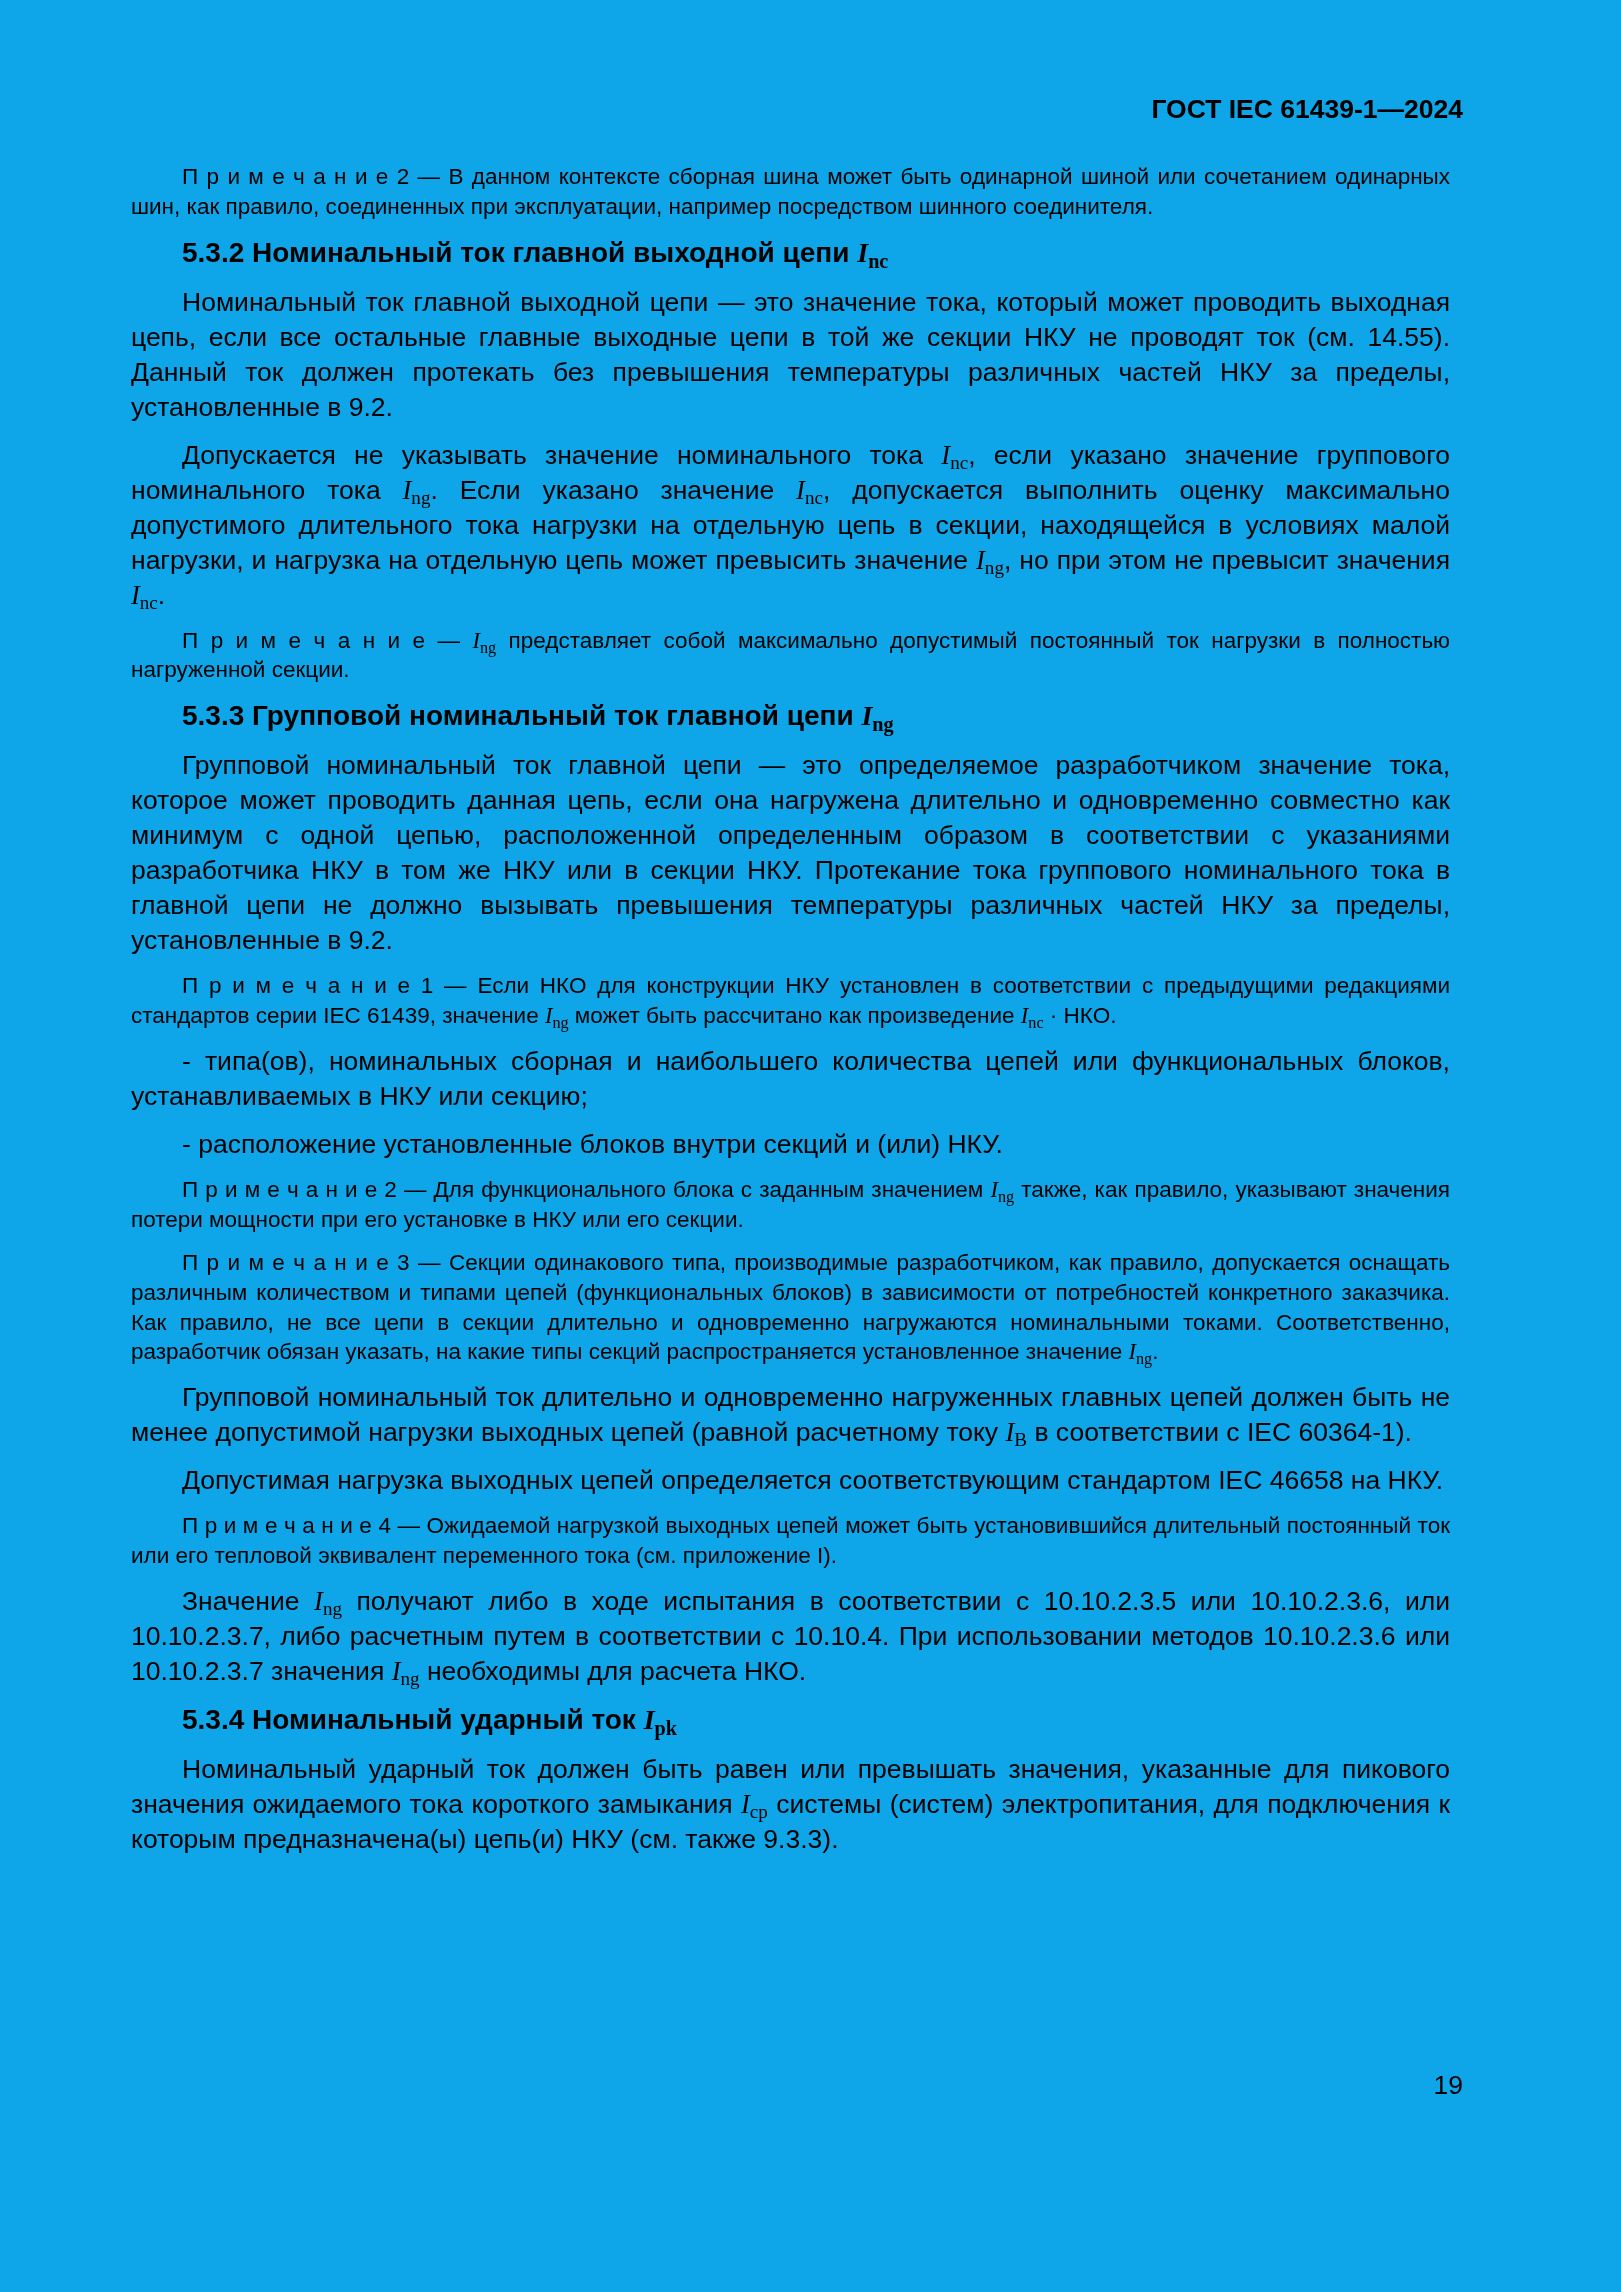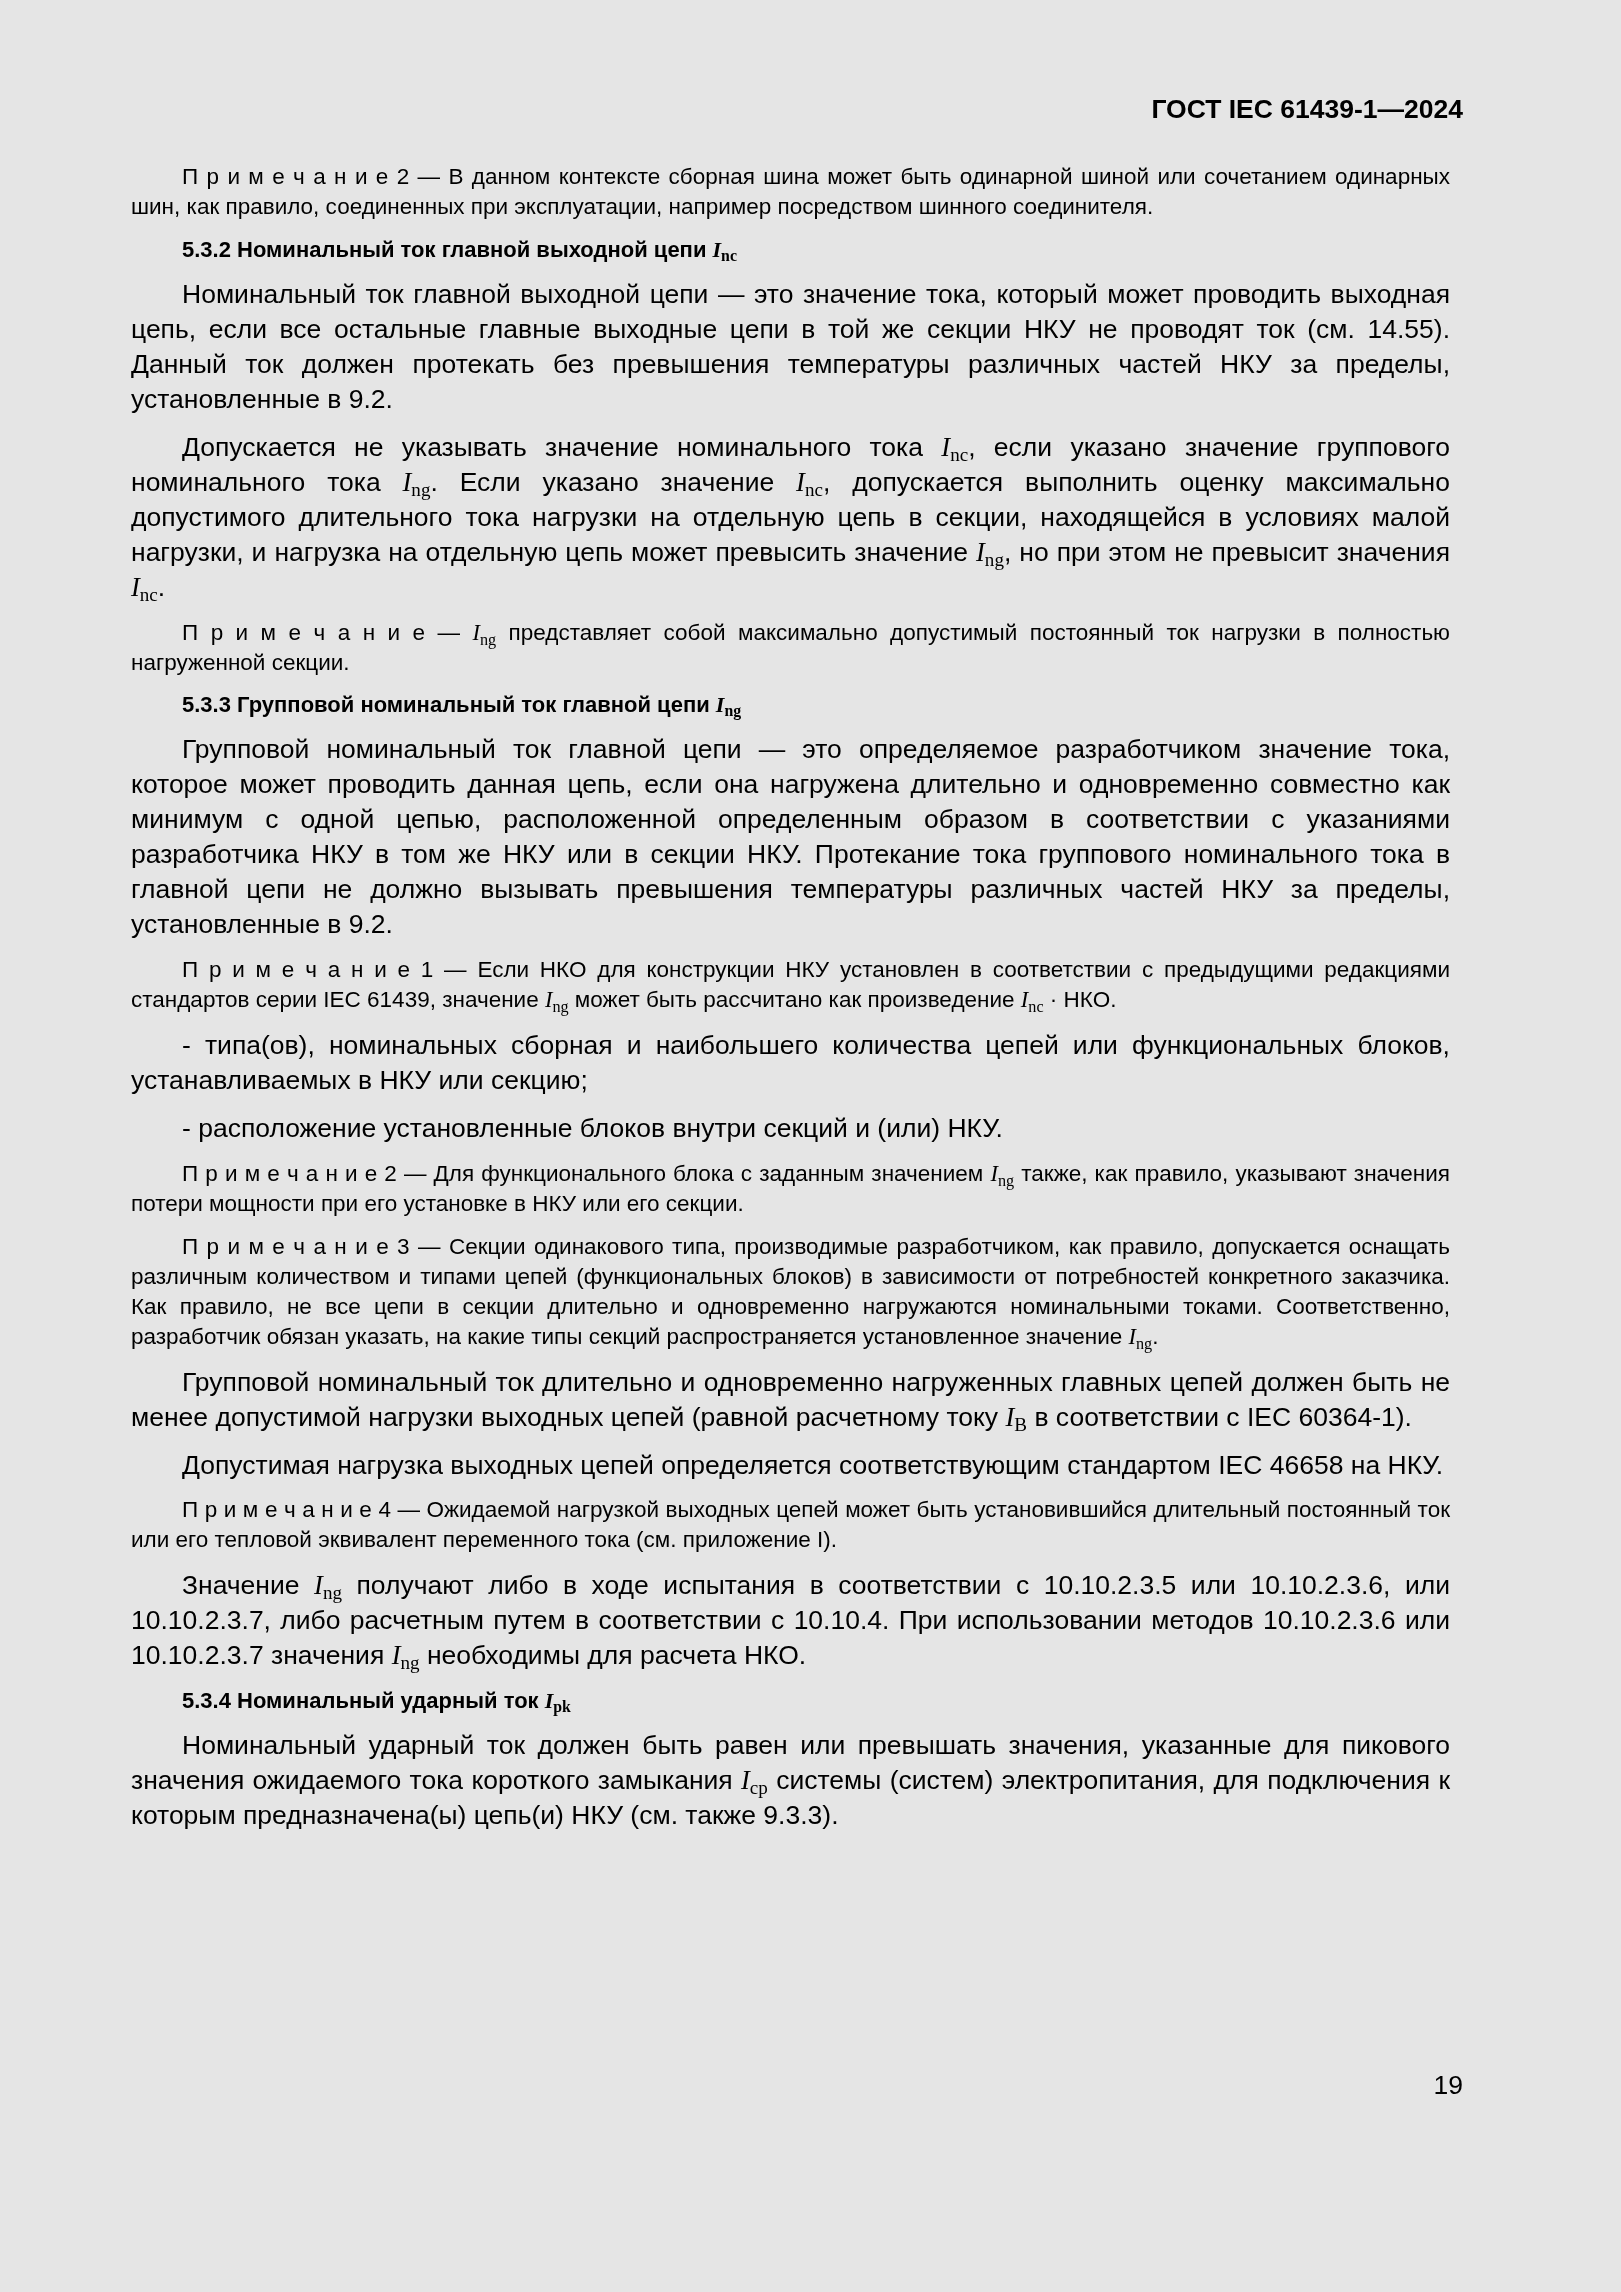--- a/index.html
+++ b/index.html
@@ -4,21 +4,21 @@
 <style>
   html, body {
     margin: 0;
     padding: 0;
     background: #ffffff;
   }
   .page {
     position: relative;
     width: 1621px;
     height: 2293px;
-    background: #e5e5e5;
+    background: #0ea5e9;
     color: #000000;
     font-family: "Liberation Sans", "DejaVu Sans", sans-serif;
     overflow: hidden;
   }
   .doc-header {
     position: absolute;
     top: 94px;
     left: 118px;
     width: 1345px;
     text-align: right;
@@ -44,21 +44,21 @@
     margin: 13px;
     padding: 0;
   }
   .para, .list {
     font-size: 26.5px;
     line-height: 1.32;
     text-align: justify;
     text-indent: 51px;
   }
   .heading {
-    font-size: 22px;
+    font-size: 28px;
     line-height: 1.32;
     font-weight: bold;
     text-indent: 51px;
     margin-top: 9.8px;
     text-align: left;
   }
   .note {
     font-size: 22.5px;
     line-height: 1.33;
     text-align: justify;

